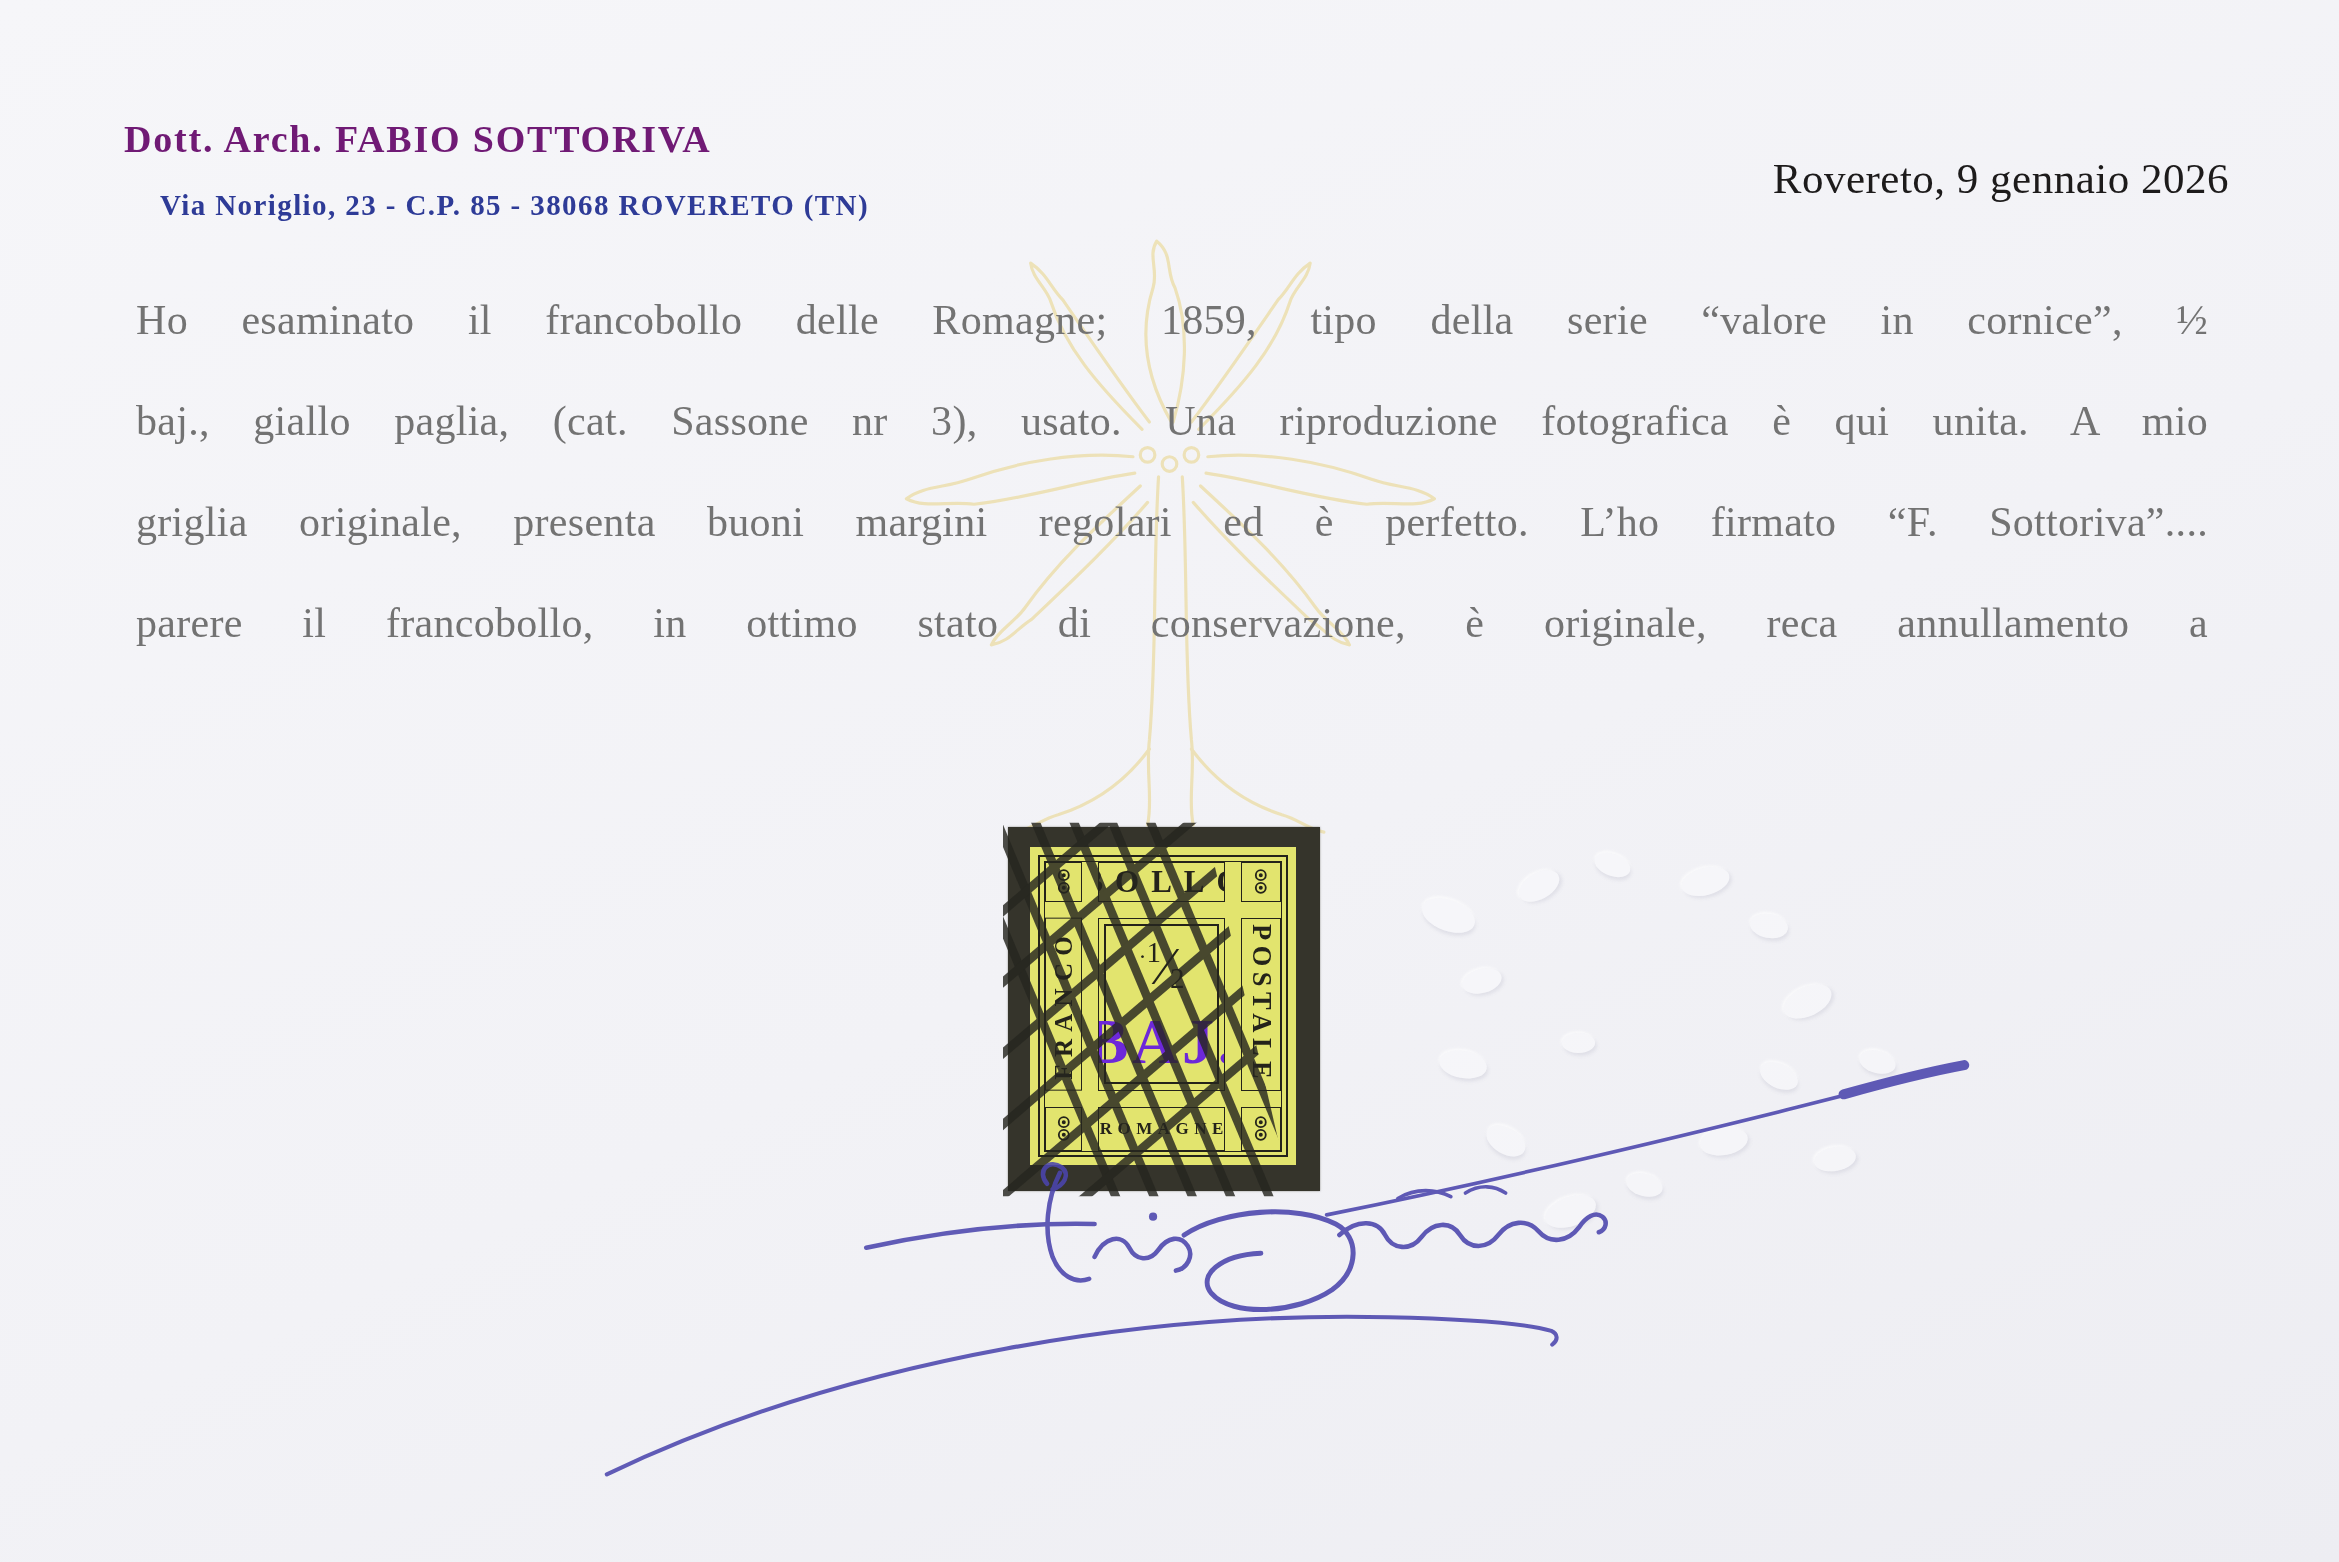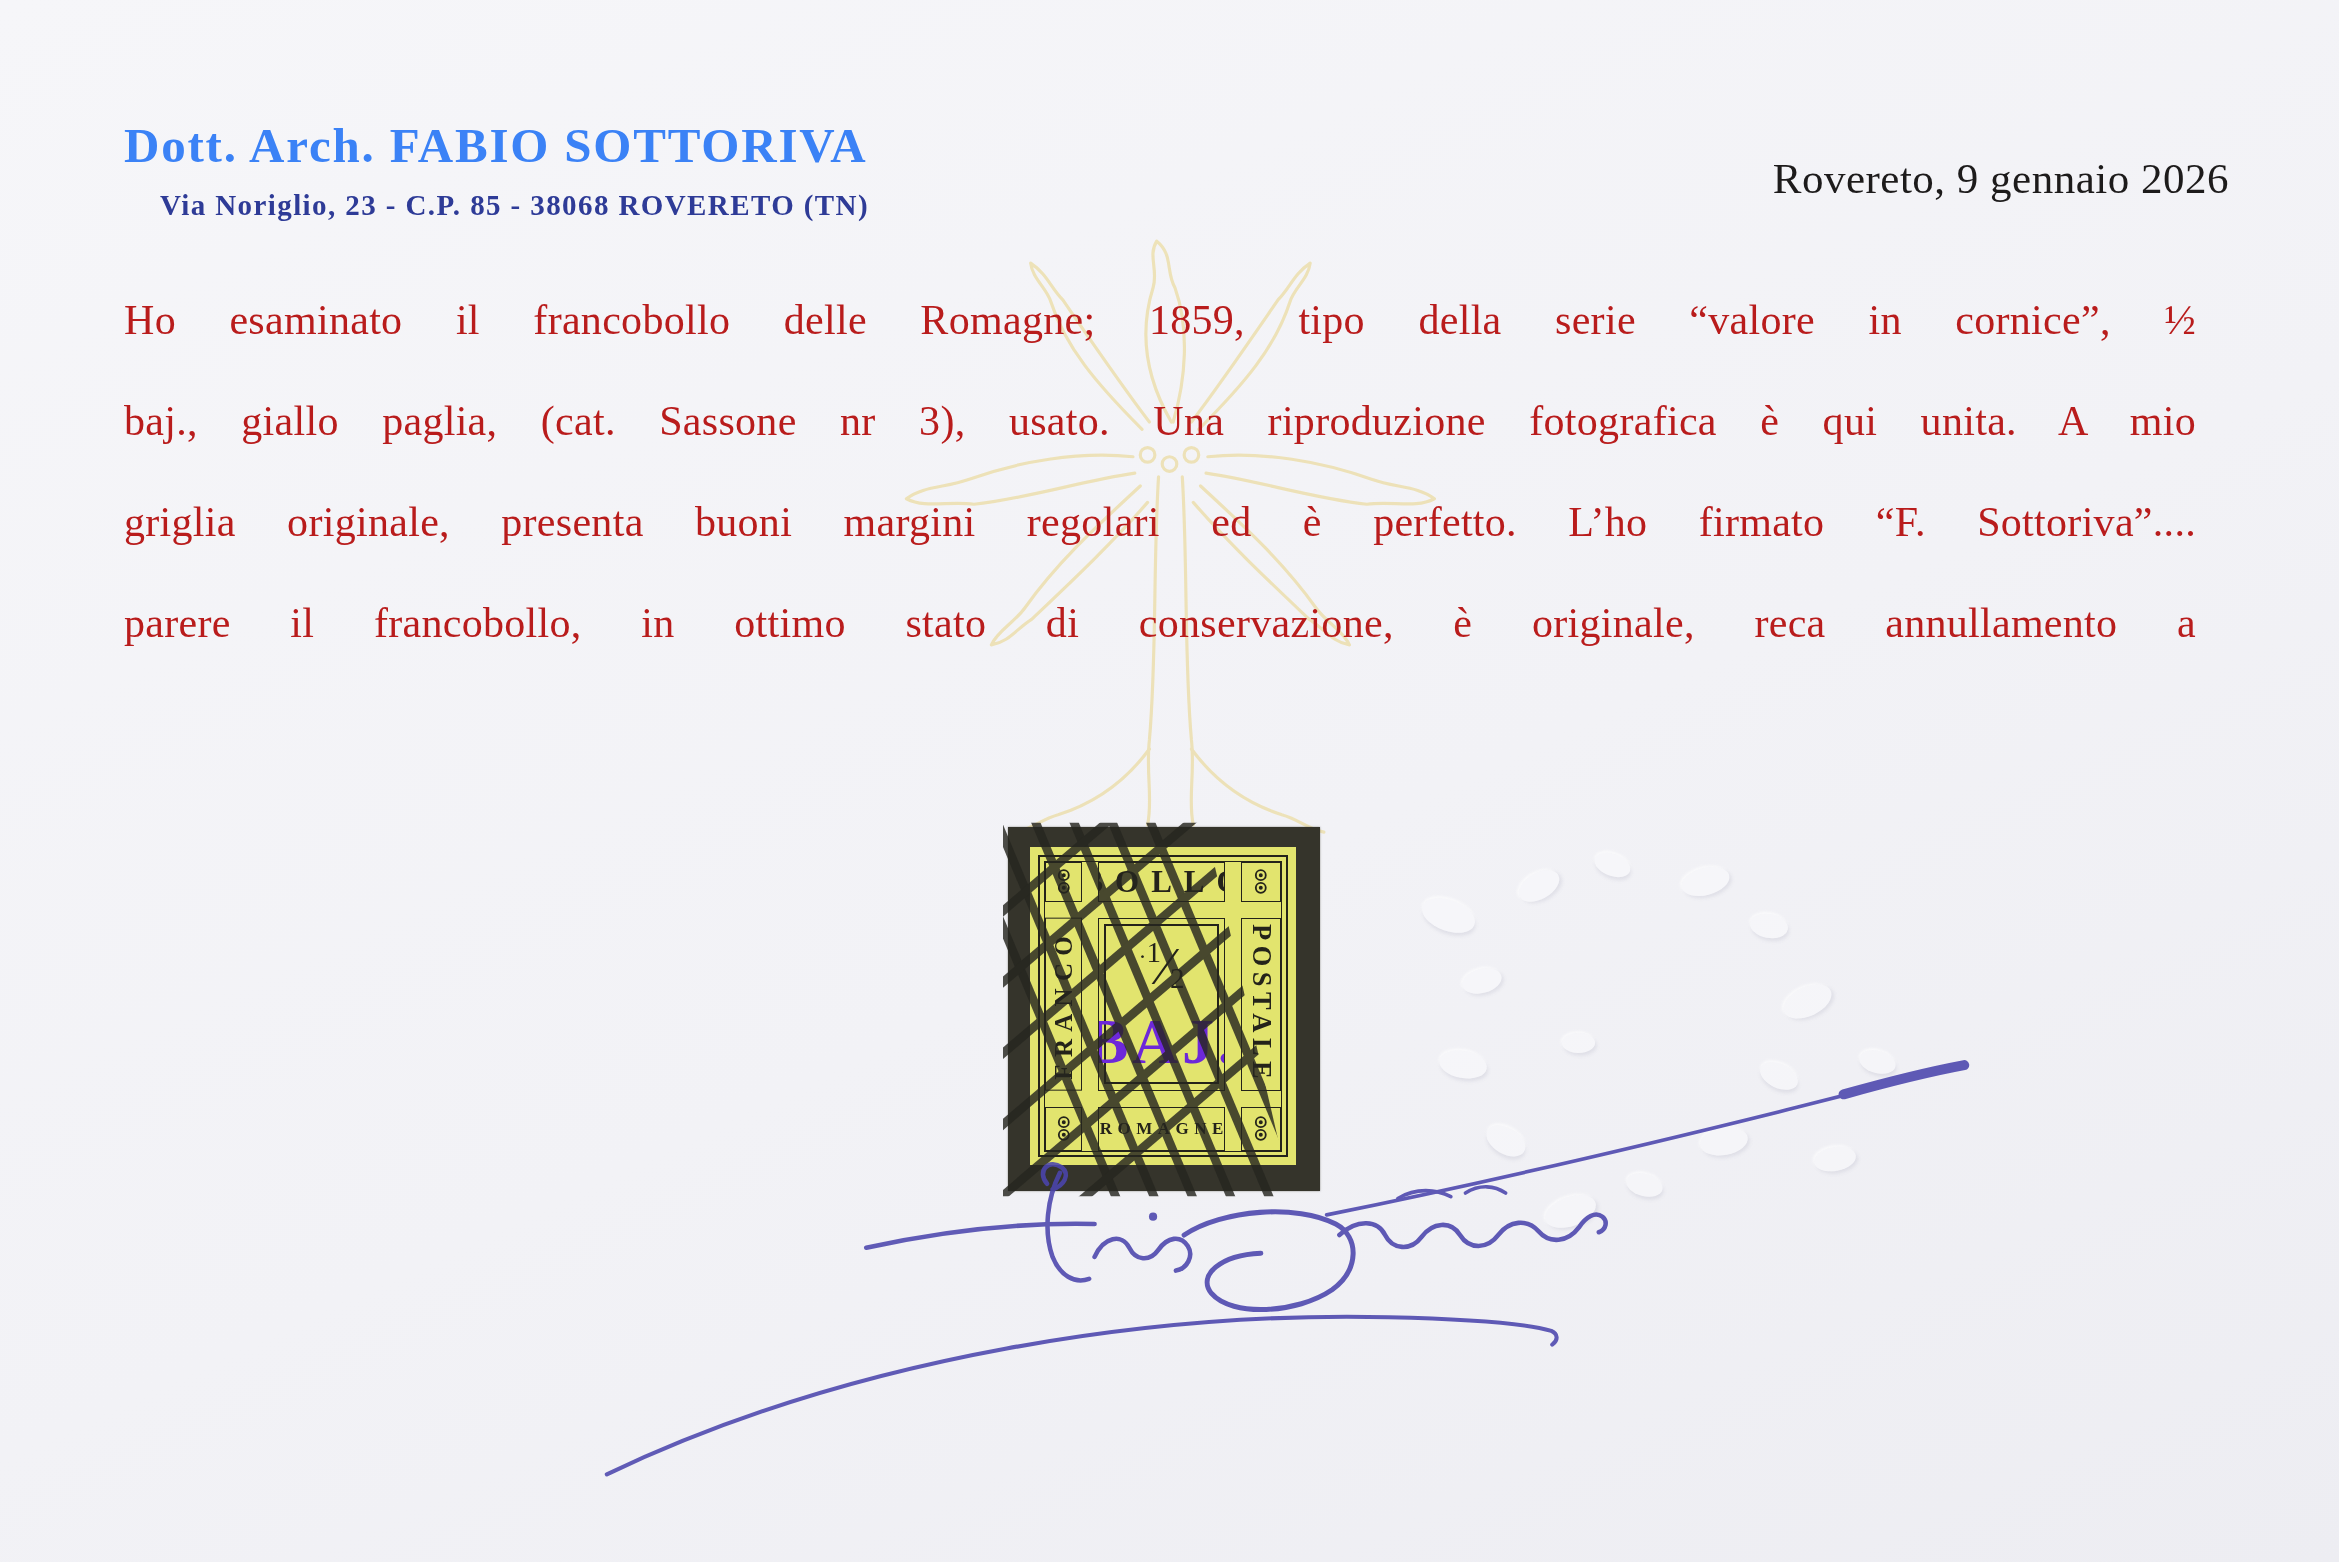--- a/index.html
+++ b/index.html
@@ -6,34 +6,34 @@
   body{
     width:2339px;height:1562px;position:relative;overflow:hidden;
     background:linear-gradient(155deg,#f6f6f9 0%,#f2f2f6 55%,#ededf2 100%);
     font-family:"Liberation Serif",serif;
   }
   .page{position:absolute;inset:0;}
 
   
   .lh-name{
     position:absolute;left:124px;top:117px;
-    font-size:49px;font-weight:bold;letter-spacing:1.8px;color:#3b82f6;
+    font-size:38px;font-weight:bold;letter-spacing:1.8px;color:#701a75;
   }
   .lh-addr{
     position:absolute;left:126px;top:189px;
     font-size:29px;font-weight:bold;letter-spacing:1.4px;color:#2e3b97;margin-left:34px;
   }
   .date-line{
     position:absolute;top:154px;right:110px;
     font-size:43px;color:#1d1b1b;letter-spacing:0.5px;
   }
 
   
   .cert-text{
-    position:absolute;left:124px;top:270px;width:2072px;color:#b91c1c;
+    position:absolute;left:136px;top:270px;width:2072px;color:#737373;
     font-size:42px;letter-spacing:0.3px;
   }
   .cert-line{
     height:101px;line-height:101px;white-space:nowrap;
     text-align:justify;text-align-last:justify;
   }
 
   
   .watermark{position:absolute;left:0;top:0;pointer-events:none;}
 

